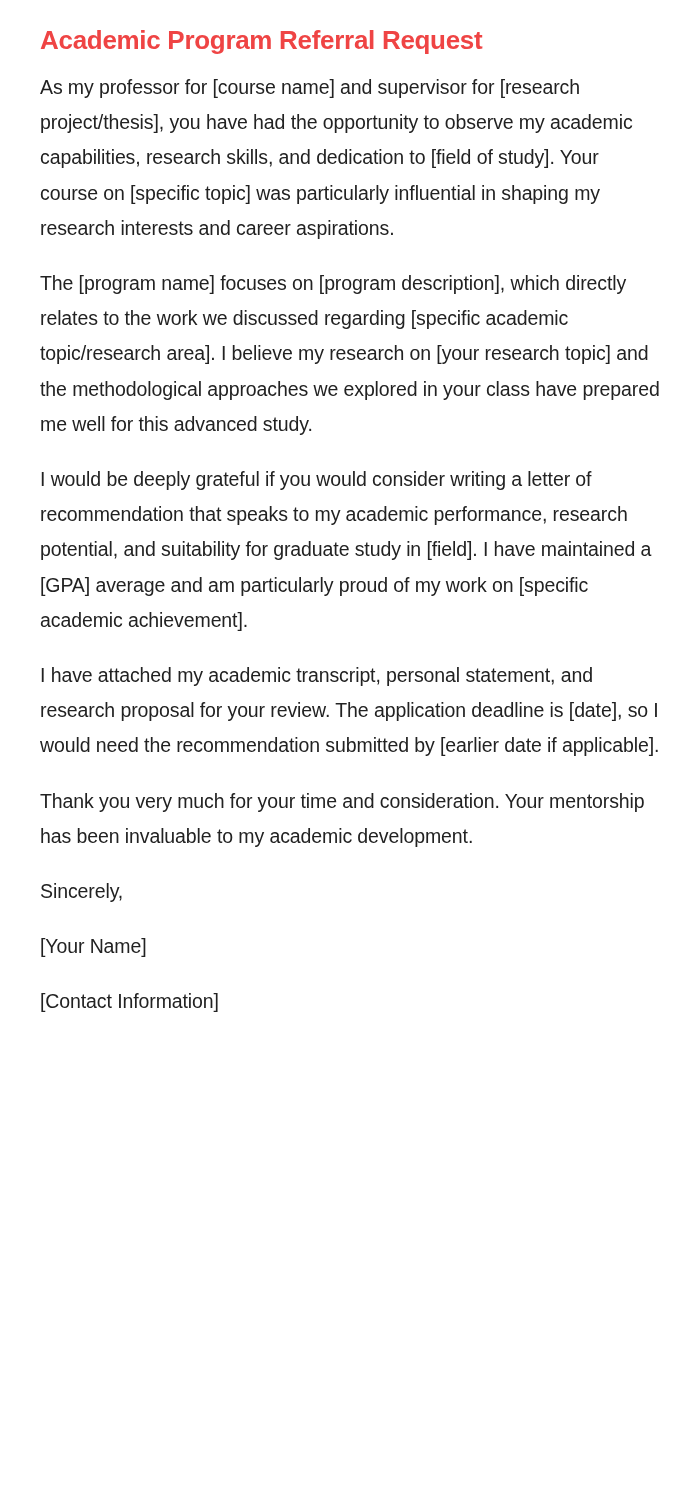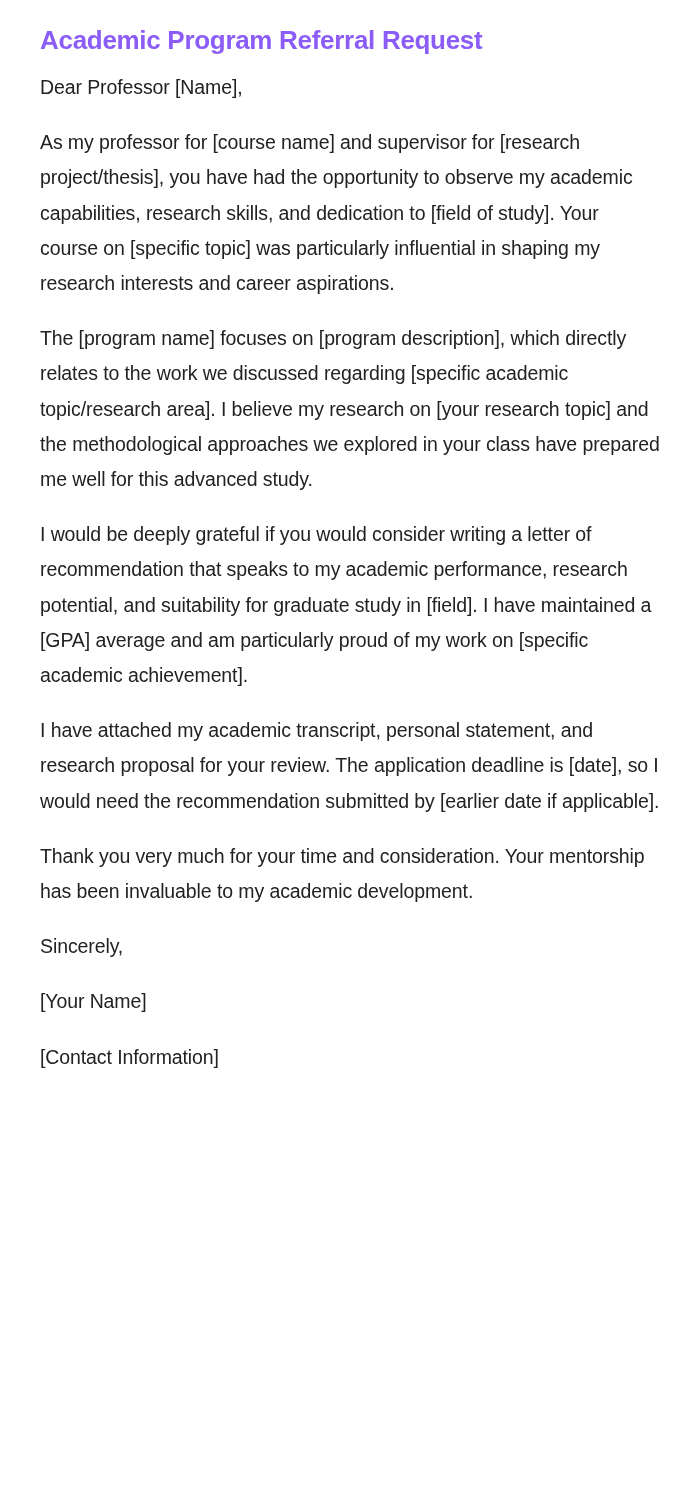--- a/index.html
+++ b/index.html
@@ -14,37 +14,36 @@
       padding: 22px 40px 0 40px;
       box-sizing: border-box;
       width: 700px;
     }
     .title {
       font-family: "Liberation Sans", sans-serif;
       font-weight: bold;
       font-size: 26px;
       line-height: 36px;
       margin: 0 0 12px 0;
-      color: #8b5cf6;
+      color: #ef4444;
       letter-spacing: -0.3px;
     }
     .para {
       font-size: 19.5px;
       line-height: 35.2px;
       margin: 0 0 20px 0;
       color: #222222;
       letter-spacing: -0.1px;
     }
   </style>
 </head>
 <body>
 
 <div class="doc">
   <h1 class="title">Academic Program Referral Request</h1>
-  <p class="para">Dear Professor [Name],</p>
   <p class="para">As my professor for [course name] and supervisor for [research project/thesis], you have had the opportunity to observe my academic capabilities, research skills, and dedication to [field of study]. Your course on [specific topic] was particularly influential in shaping my research interests and career aspirations.</p>
   <p class="para">The [program name] focuses on [program description], which directly relates to the work we discussed regarding [specific academic topic/research area]. I believe my research on [your research topic] and the methodological approaches we explored in your class have prepared me well for this advanced study.</p>
   <p class="para">I would be deeply grateful if you would consider writing a letter of recommendation that speaks to my academic performance, research potential, and suitability for graduate study in [field]. I have maintained a [GPA] average and am particularly proud of my work on [specific academic achievement].</p>
   <p class="para">I have attached my academic transcript, personal statement, and research proposal for your review. The application deadline is [date], so I would need the recommendation submitted by [earlier date if applicable].</p>
   <p class="para">Thank you very much for your time and consideration. Your mentorship has been invaluable to my academic development.</p>
   <p class="para">Sincerely,</p>
   <p class="para">[Your Name]</p>
   <p class="para">[Contact Information]</p>
 </div>
 

